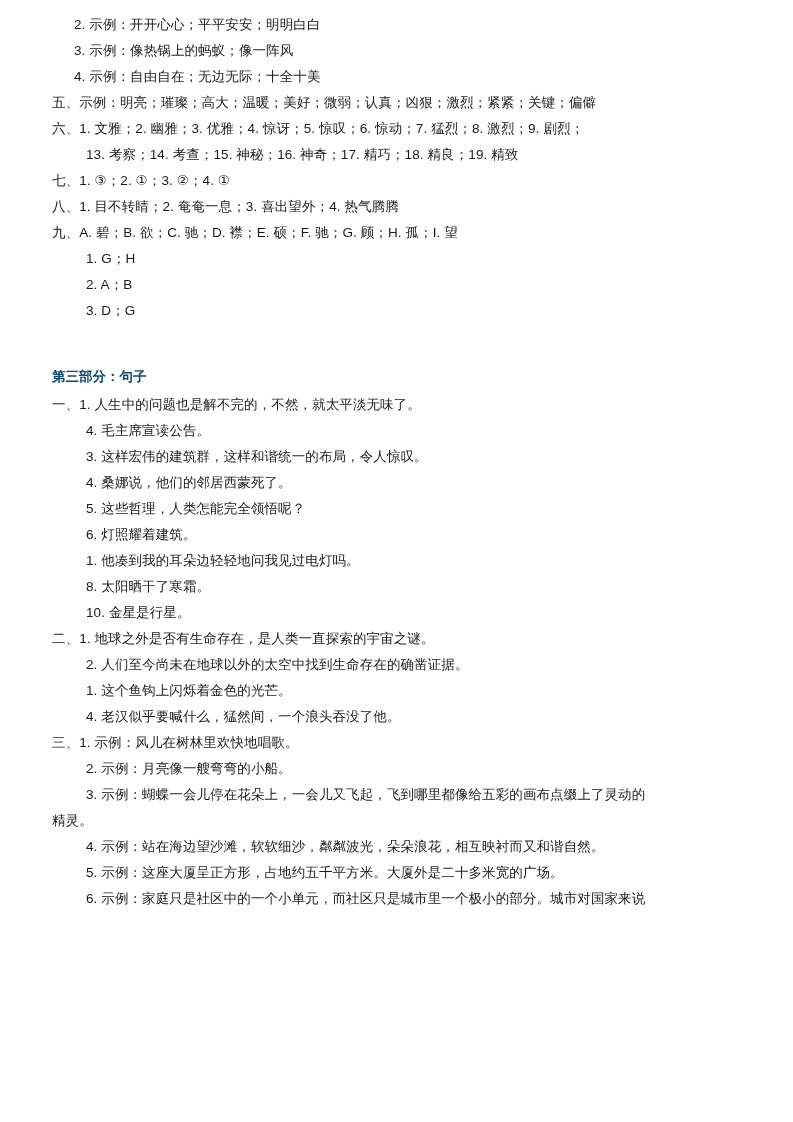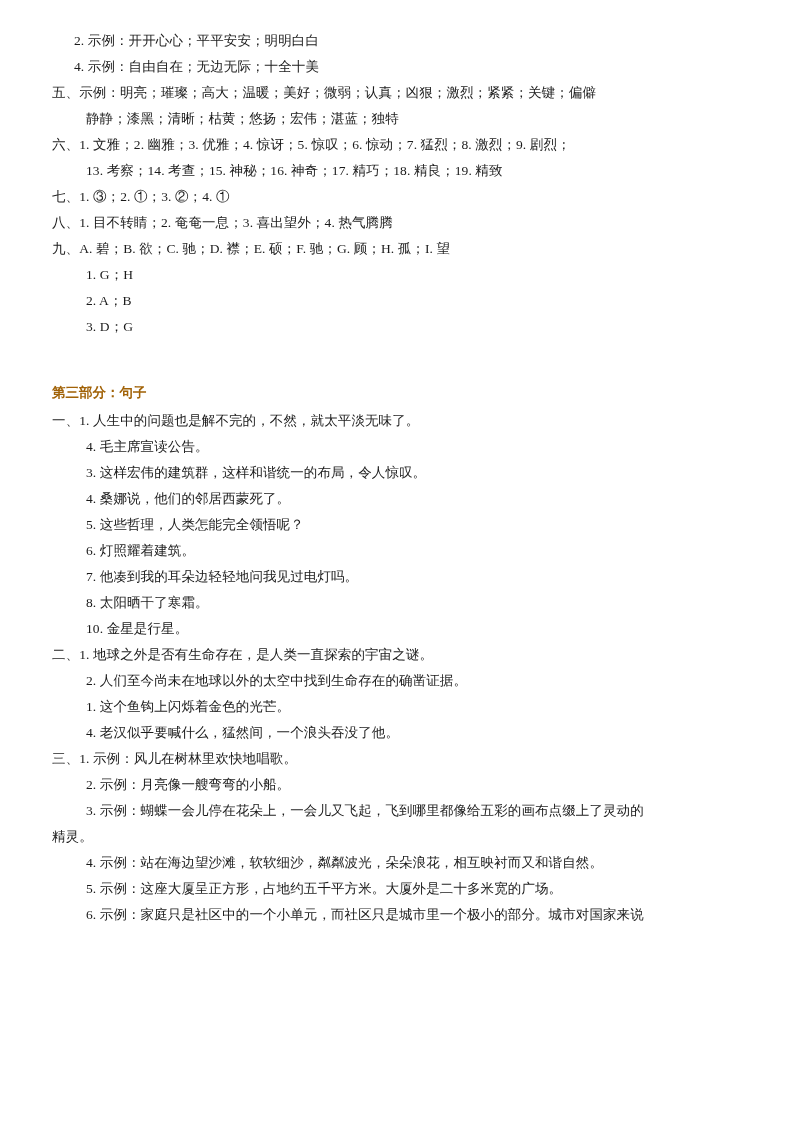--- a/index.html
+++ b/index.html
@@ -12,54 +12,53 @@
     height: 1122px;
     font-family: "Liberation Sans", "DejaVu Sans", sans-serif;
     color: #1a1a1a;
     position: relative;
   }
   .page {
     position: relative;
     width: 793px;
     height: 1122px;
     box-sizing: border-box;
-    padding: 28px 52px 30px 52px;
+    padding: 12px 52px 30px 52px;
     background: #fff;
-    font-family: Liberation Serif, serif;
   }
   .line {
     font-size: 13.5px;
     line-height: 26px;
     white-space: pre-wrap;
     letter-spacing: 0.1px;
   }
   .indent-0 { padding-left: 0px; }
   .indent-1 { padding-left: 22px; }
   .indent-2 { padding-left: 34px; }
   .section-title {
-    color: #a16207;
+    color: #0c4a6e;
     font-weight: bold;
     font-size: 13.5px;
     line-height: 26px;
     margin-top: 26px;
     margin-bottom: 2px;
   }
   .gap-md { height: 14px; }
   .block { margin: 0; }
 </style>
 </head>
 <body>
 
 <div class="page">
 
   <div class="block">
     <div class="line indent-1">2. 示例：开开心心；平平安安；明明白白</div>
+    <div class="line indent-1">3. 示例：像热锅上的蚂蚁；像一阵风</div>
     <div class="line indent-1">4. 示例：自由自在；无边无际；十全十美</div>
     <div class="line indent-0">五、示例：明亮；璀璨；高大；温暖；美好；微弱；认真；凶狠；激烈；紧紧；关键；偏僻</div>
-    <div class="line indent-2">静静；漆黑；清晰；枯黄；悠扬；宏伟；湛蓝；独特</div>
     <div class="line indent-0">六、1. 文雅；2. 幽雅；3. 优雅；4. 惊讶；5. 惊叹；6. 惊动；7. 猛烈；8. 激烈；9. 剧烈；</div>
     <div class="line indent-2">13. 考察；14. 考查；15. 神秘；16. 神奇；17. 精巧；18. 精良；19. 精致</div>
     <div class="line indent-0">七、1. ③；2. ①；3. ②；4. ①</div>
     <div class="line indent-0">八、1. 目不转睛；2. 奄奄一息；3. 喜出望外；4. 热气腾腾</div>
     <div class="line indent-0">九、A. 碧；B. 欲；C. 驰；D. 襟；E. 硕；F. 驰；G. 顾；H. 孤；I. 望</div>
     <div class="line indent-2">1. G；H</div>
     <div class="line indent-2">2. A；B</div>
     <div class="line indent-2">3. D；G</div>
   </div>
 
@@ -67,21 +66,21 @@
 
   <div class="section-title">第三部分：句子</div>
 
   <div class="block">
     <div class="line indent-0">一、1. 人生中的问题也是解不完的，不然，就太平淡无味了。</div>
     <div class="line indent-2">4. 毛主席宣读公告。</div>
     <div class="line indent-2">3. 这样宏伟的建筑群，这样和谐统一的布局，令人惊叹。</div>
     <div class="line indent-2">4. 桑娜说，他们的邻居西蒙死了。</div>
     <div class="line indent-2">5. 这些哲理，人类怎能完全领悟呢？</div>
     <div class="line indent-2">6. 灯照耀着建筑。</div>
-    <div class="line indent-2">7. 他凑到我的耳朵边轻轻地问我见过电灯吗。</div>
+    <div class="line indent-2">1. 他凑到我的耳朵边轻轻地问我见过电灯吗。</div>
     <div class="line indent-2">8. 太阳晒干了寒霜。</div>
     <div class="line indent-2">10. 金星是行星。</div>
     <div class="line indent-0">二、1. 地球之外是否有生命存在，是人类一直探索的宇宙之谜。</div>
     <div class="line indent-2">2. 人们至今尚未在地球以外的太空中找到生命存在的确凿证据。</div>
     <div class="line indent-2">1. 这个鱼钩上闪烁着金色的光芒。</div>
     <div class="line indent-2">4. 老汉似乎要喊什么，猛然间，一个浪头吞没了他。</div>
     <div class="line indent-0">三、1. 示例：风儿在树林里欢快地唱歌。</div>
     <div class="line indent-2">2. 示例：月亮像一艘弯弯的小船。</div>
     <div class="line indent-2">3. 示例：蝴蝶一会儿停在花朵上，一会儿又飞起，飞到哪里都像给五彩的画布点缀上了灵动的</div>
     <div class="line indent-0">精灵。</div>

